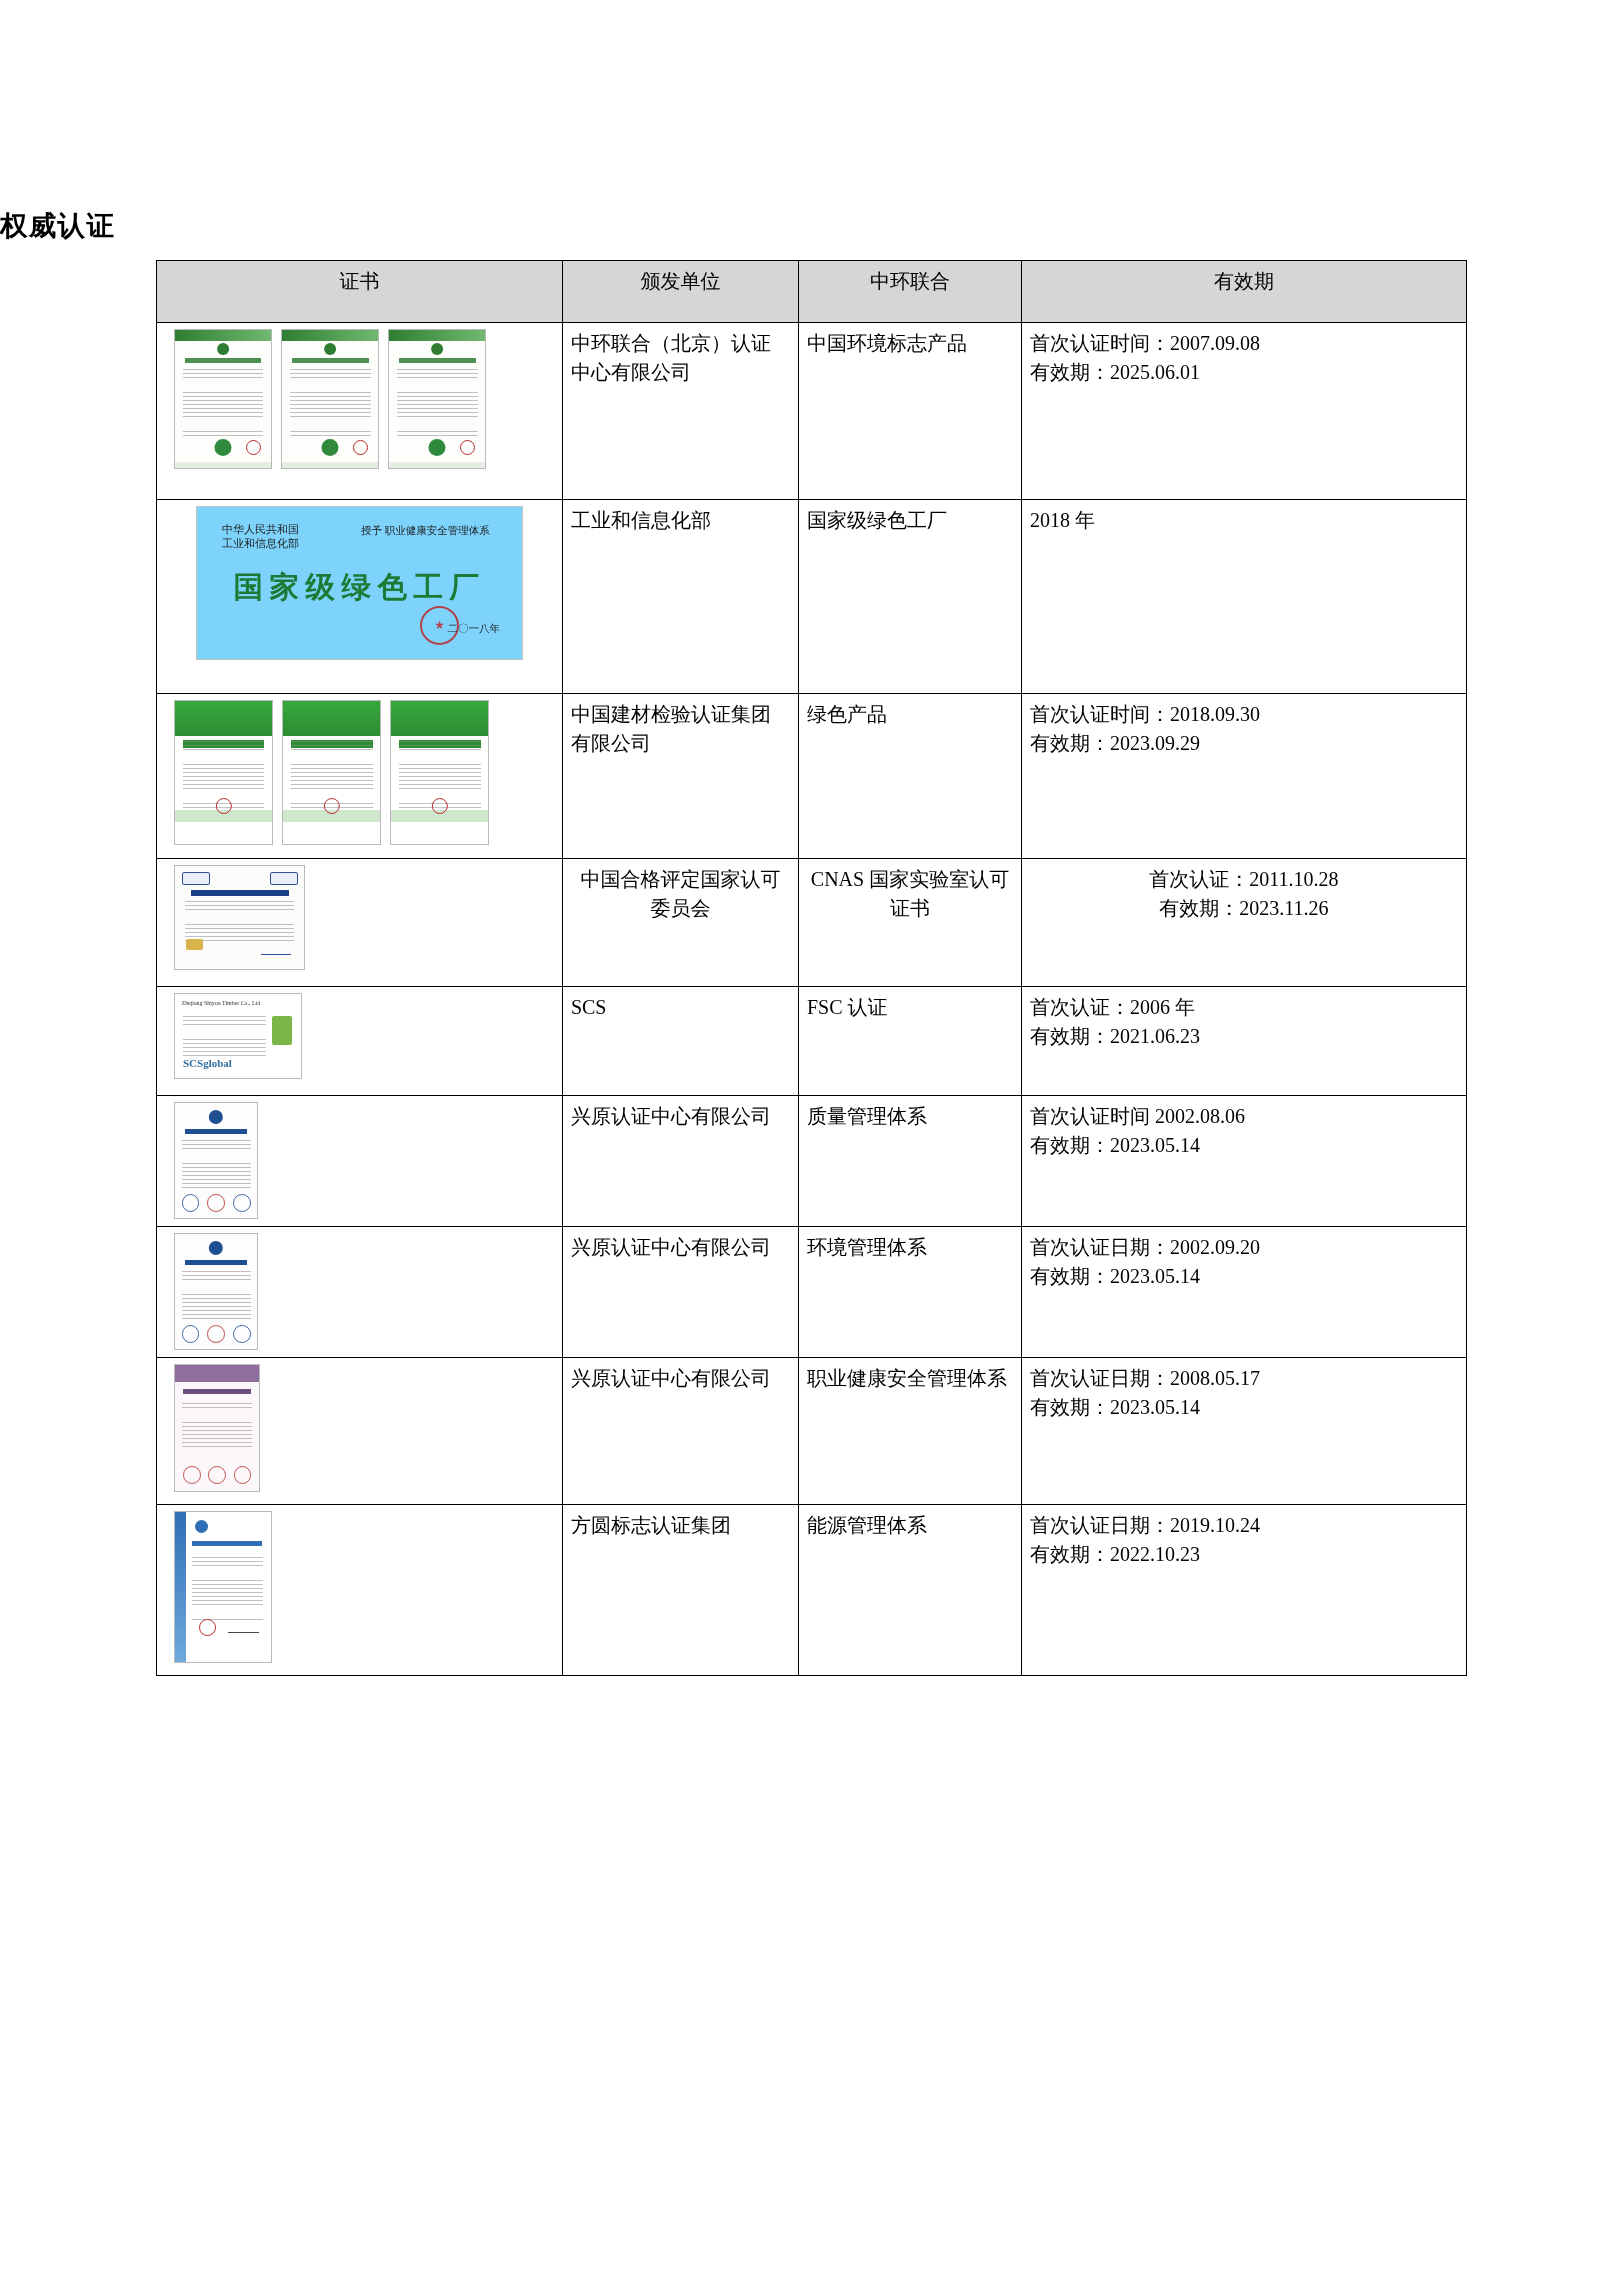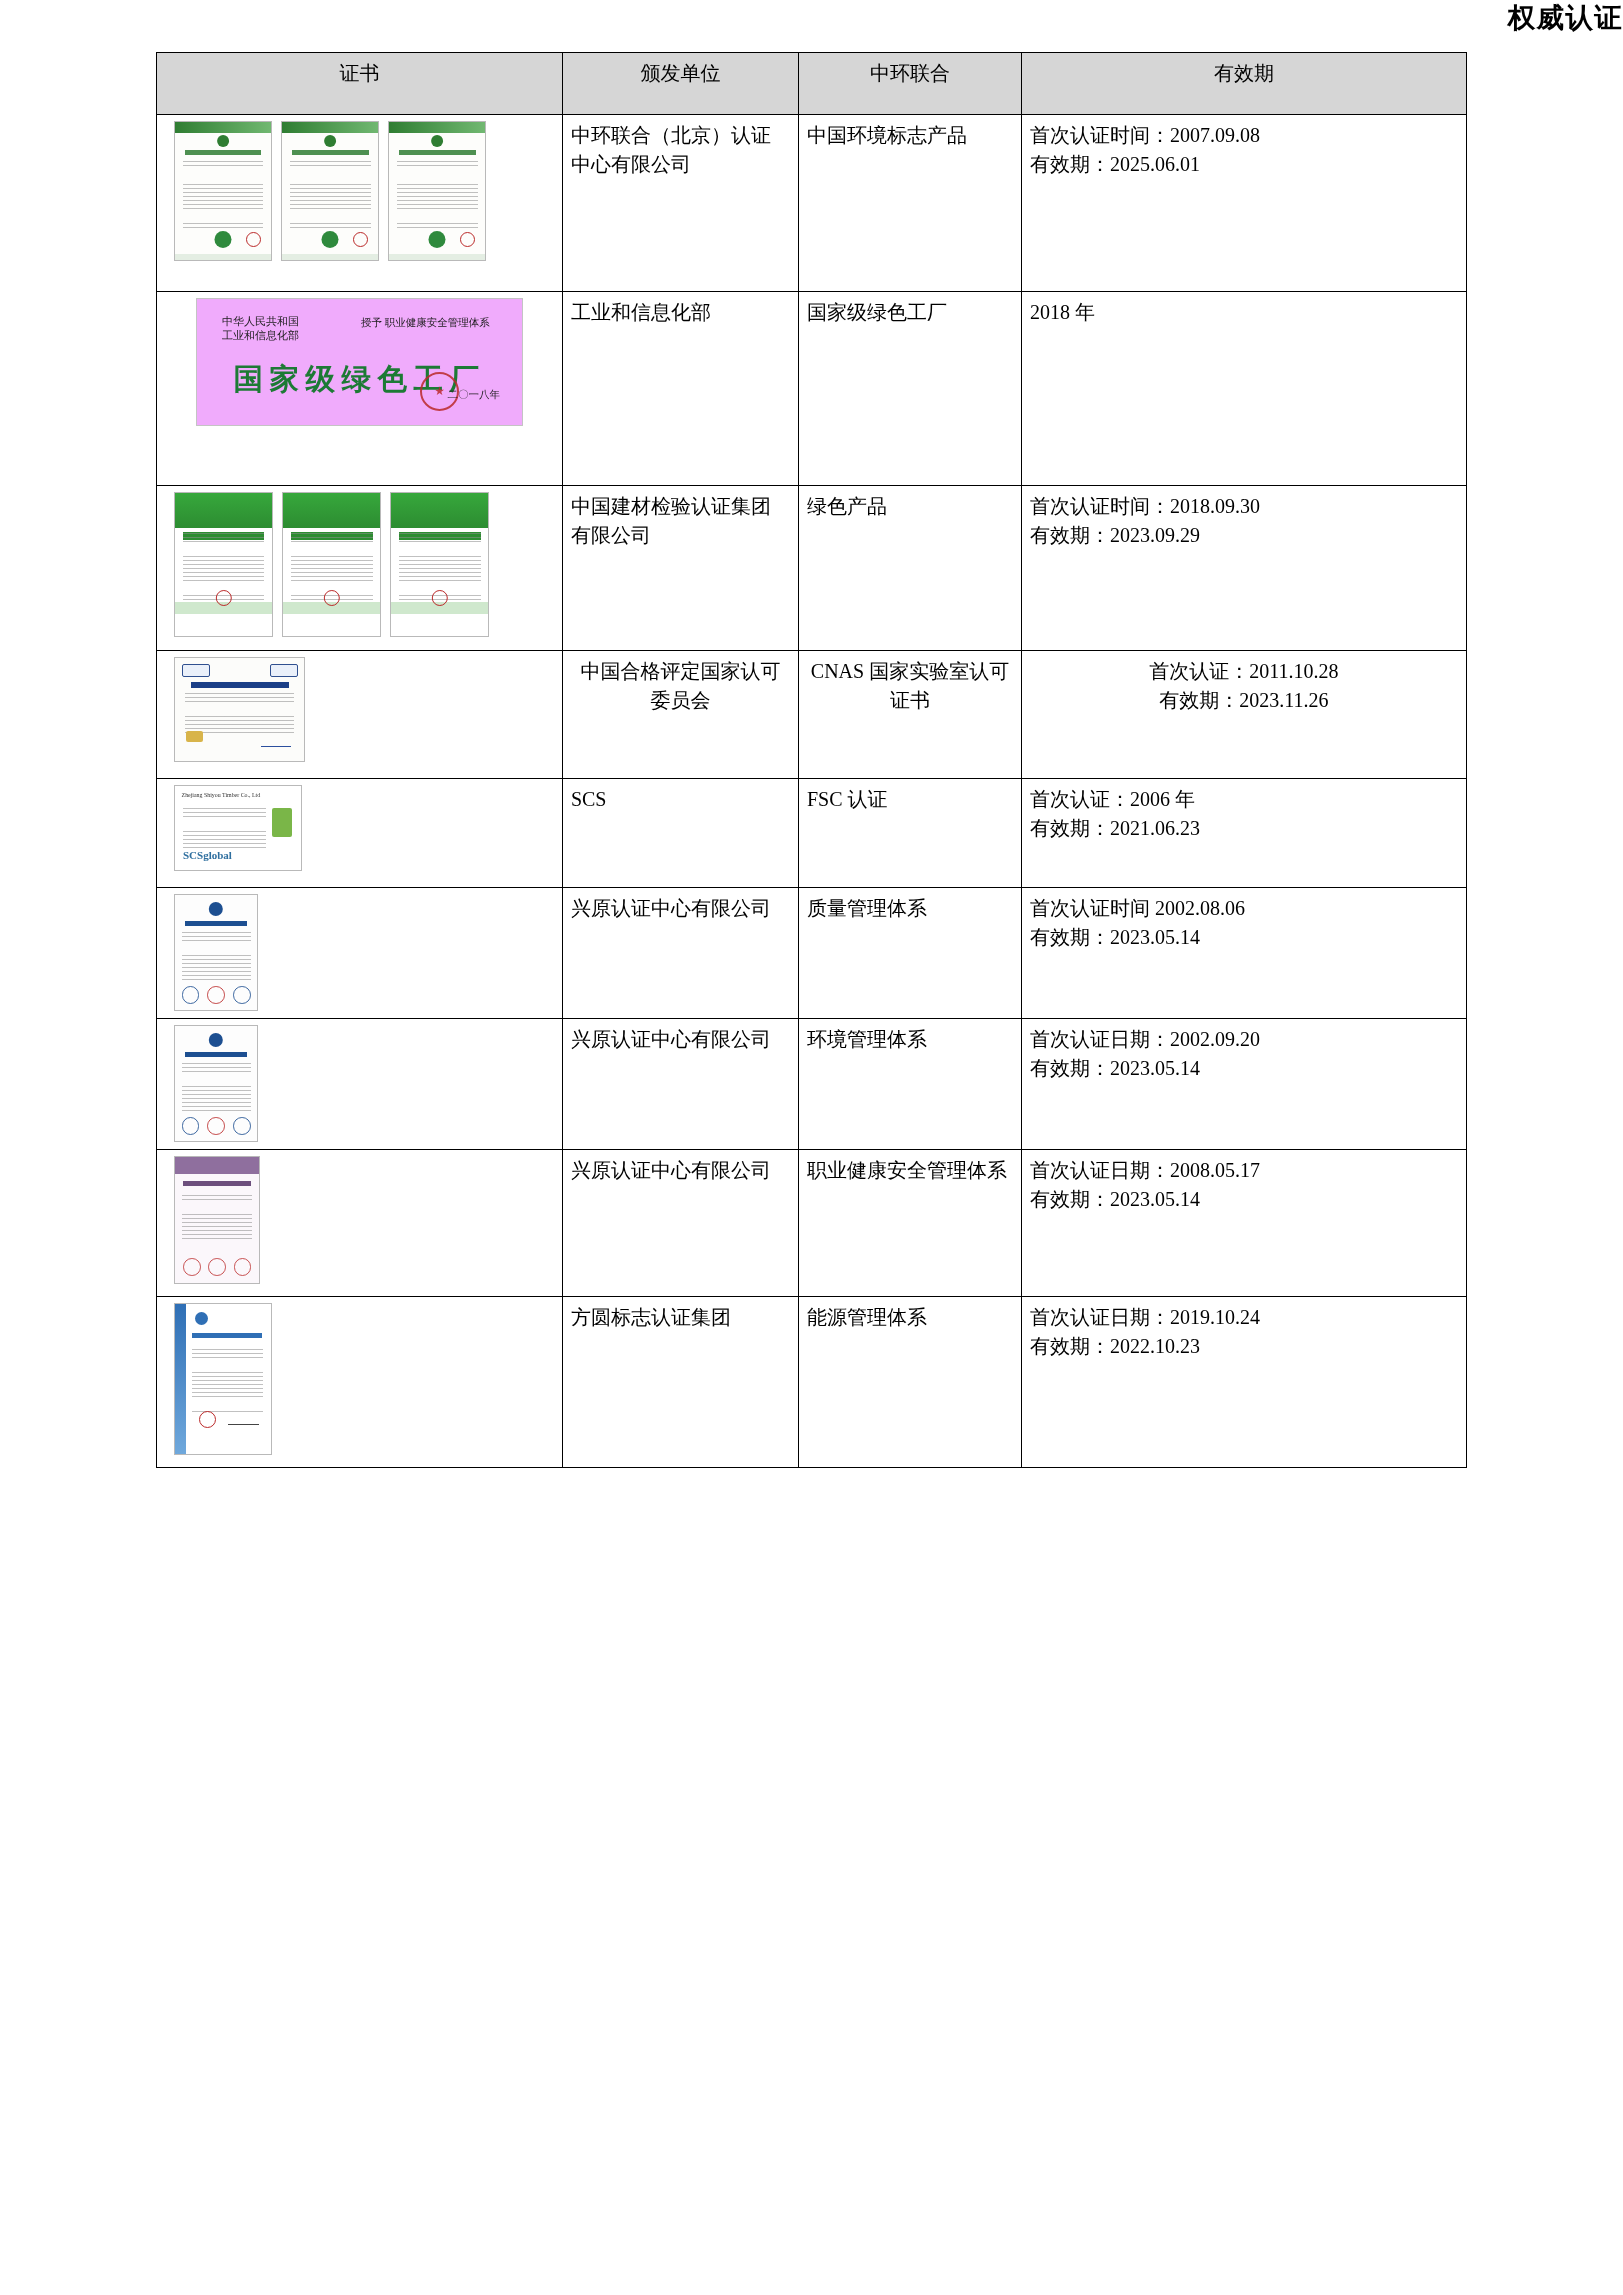--- a/index.html
+++ b/index.html
@@ -15,24 +15,25 @@
     position: relative;
   }
   .page {
     position: relative;
     width: 1623px;
     height: 2295px;
     box-sizing: border-box;
     padding: 0;
   }
   .doc-title {
-    text-align: right;
+    text-align: left;
     font-size: 27.5px;
     font-weight: 700;
     letter-spacing: 1.3px;
+    margin-top: 208px;
     margin-bottom: 15.7px;
     font-family: Liberation Mono, monospace;
   }
   table.cert-table {
     border-collapse: collapse;
     margin: 0 auto;
     width: 1309px;
     table-layout: fixed;
   }
   table.cert-table td, table.cert-table th {
@@ -137,22 +138,22 @@
     background: #cfe8cd;
   }
   .cert-gp .redseal {
     position: absolute; bottom: 30px; left: 50%; transform: translateX(-50%);
     width: 14.4px; height: 14.4px; border-radius: 50%;
     border: 1.3px solid #bb2a2a;
   }
 
   
   .plaque {
-    width: 327px; height: 128px;
-    background: #f0abfc;
+    width: 327px; height: 154px;
+    background: #7dd3fc;
     border: 0.7px solid #c4c4c4;
     position: relative;
     box-sizing: border-box;
   }
   .plaque .ph-left {
     position: absolute; top: 14.4px; left: 25px;
     font-size: 11px; line-height: 1.3; color: #1b1b1b;
     font-family: "Liberation Serif", serif;
   }
   .plaque .ph-right {

